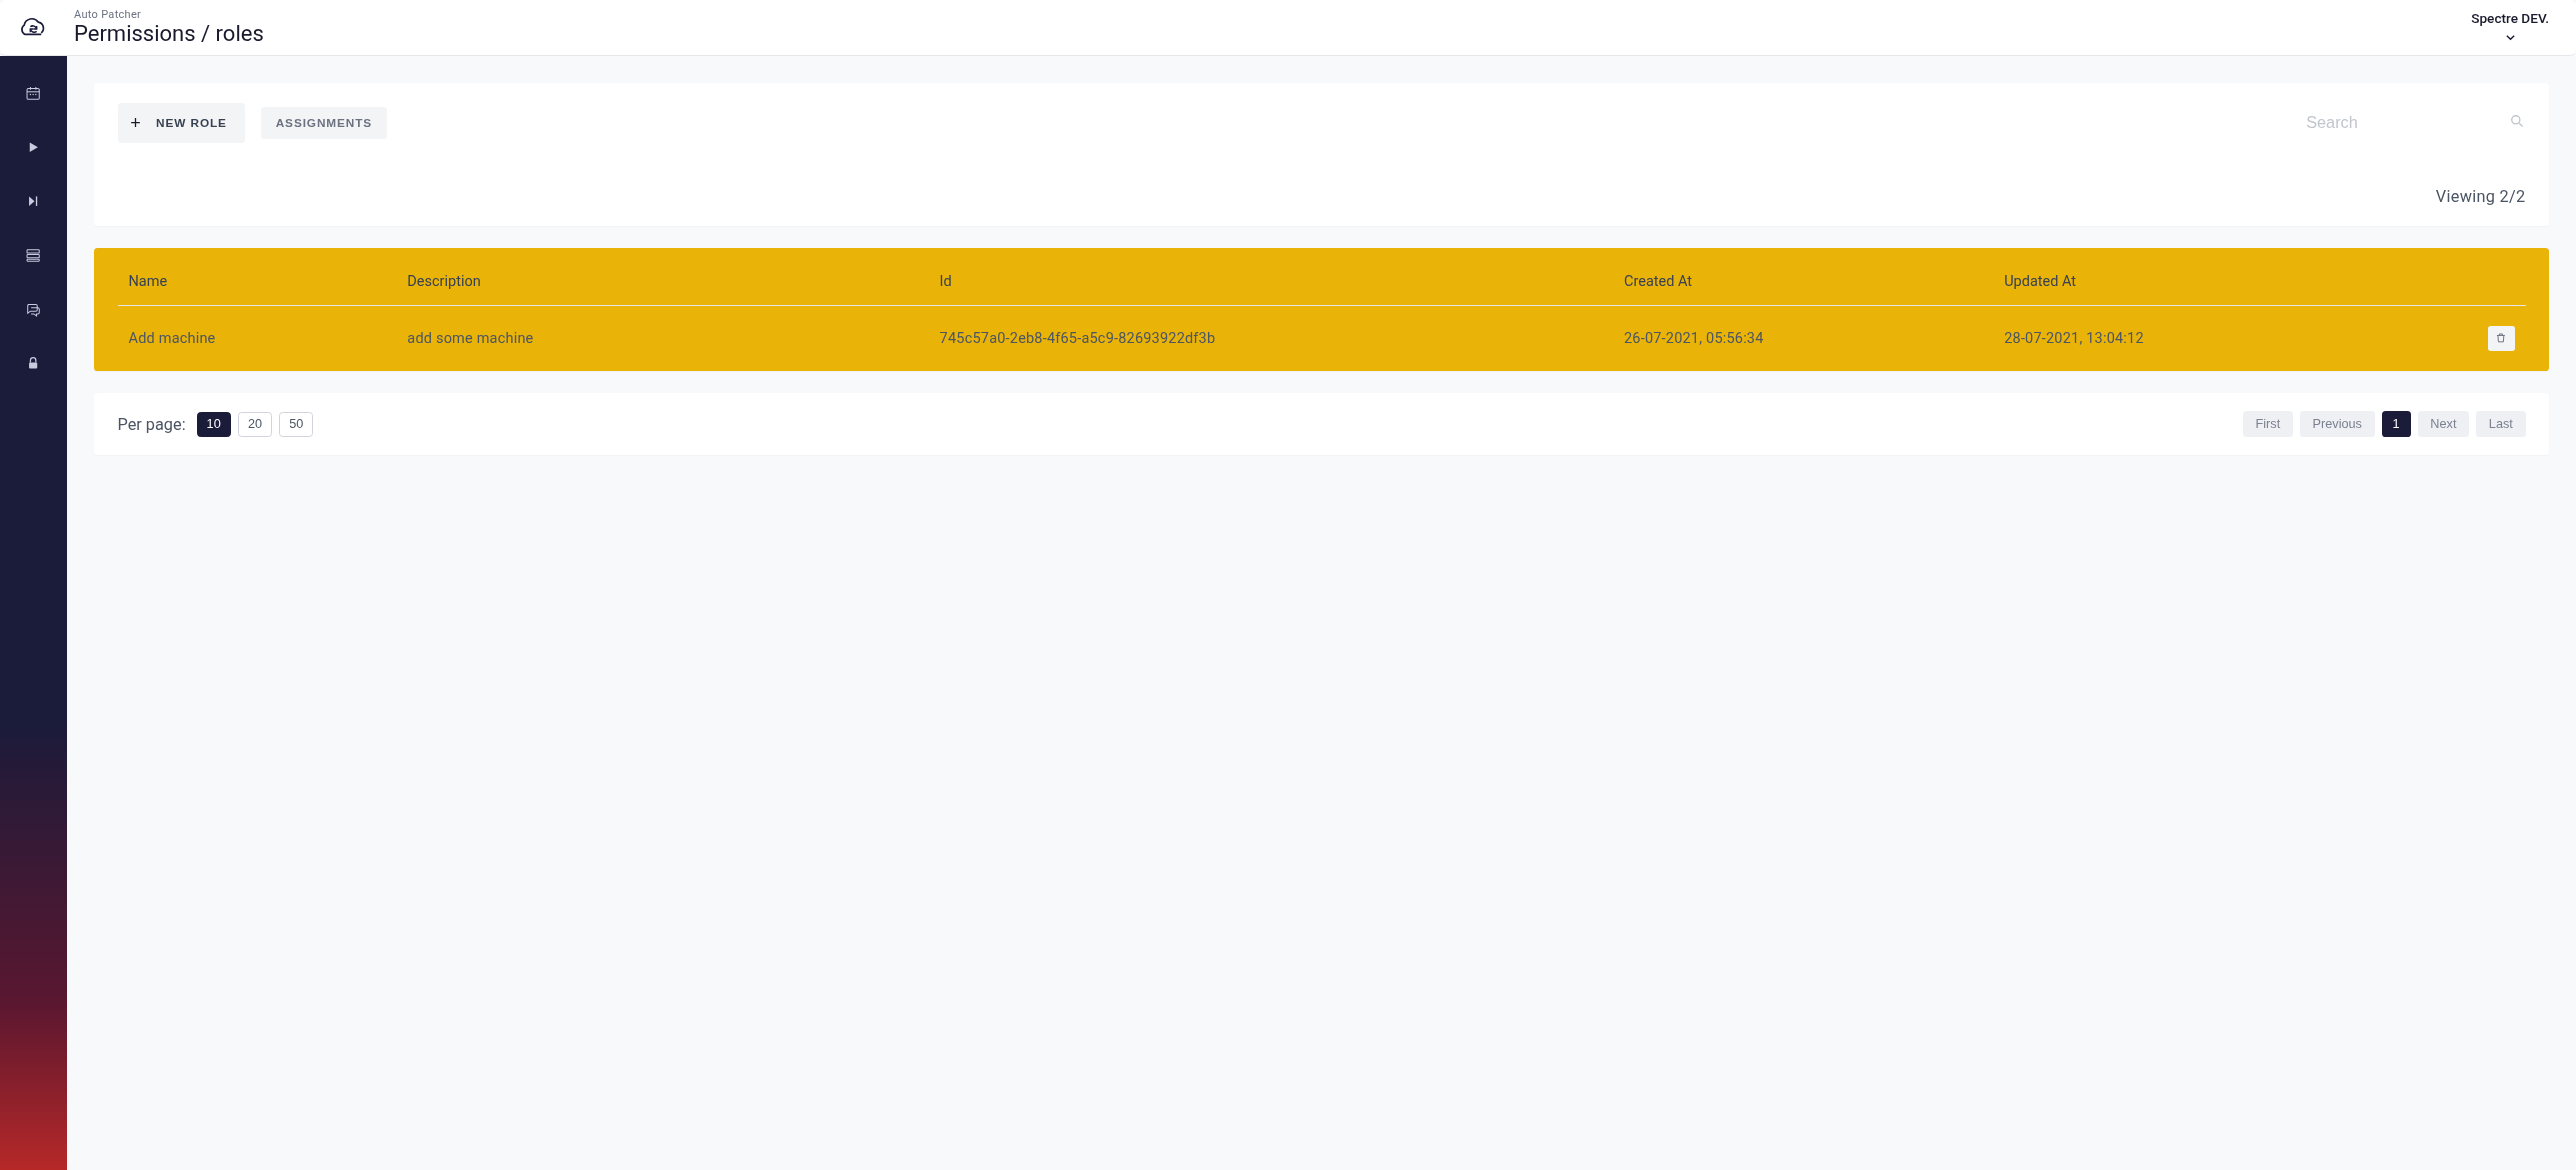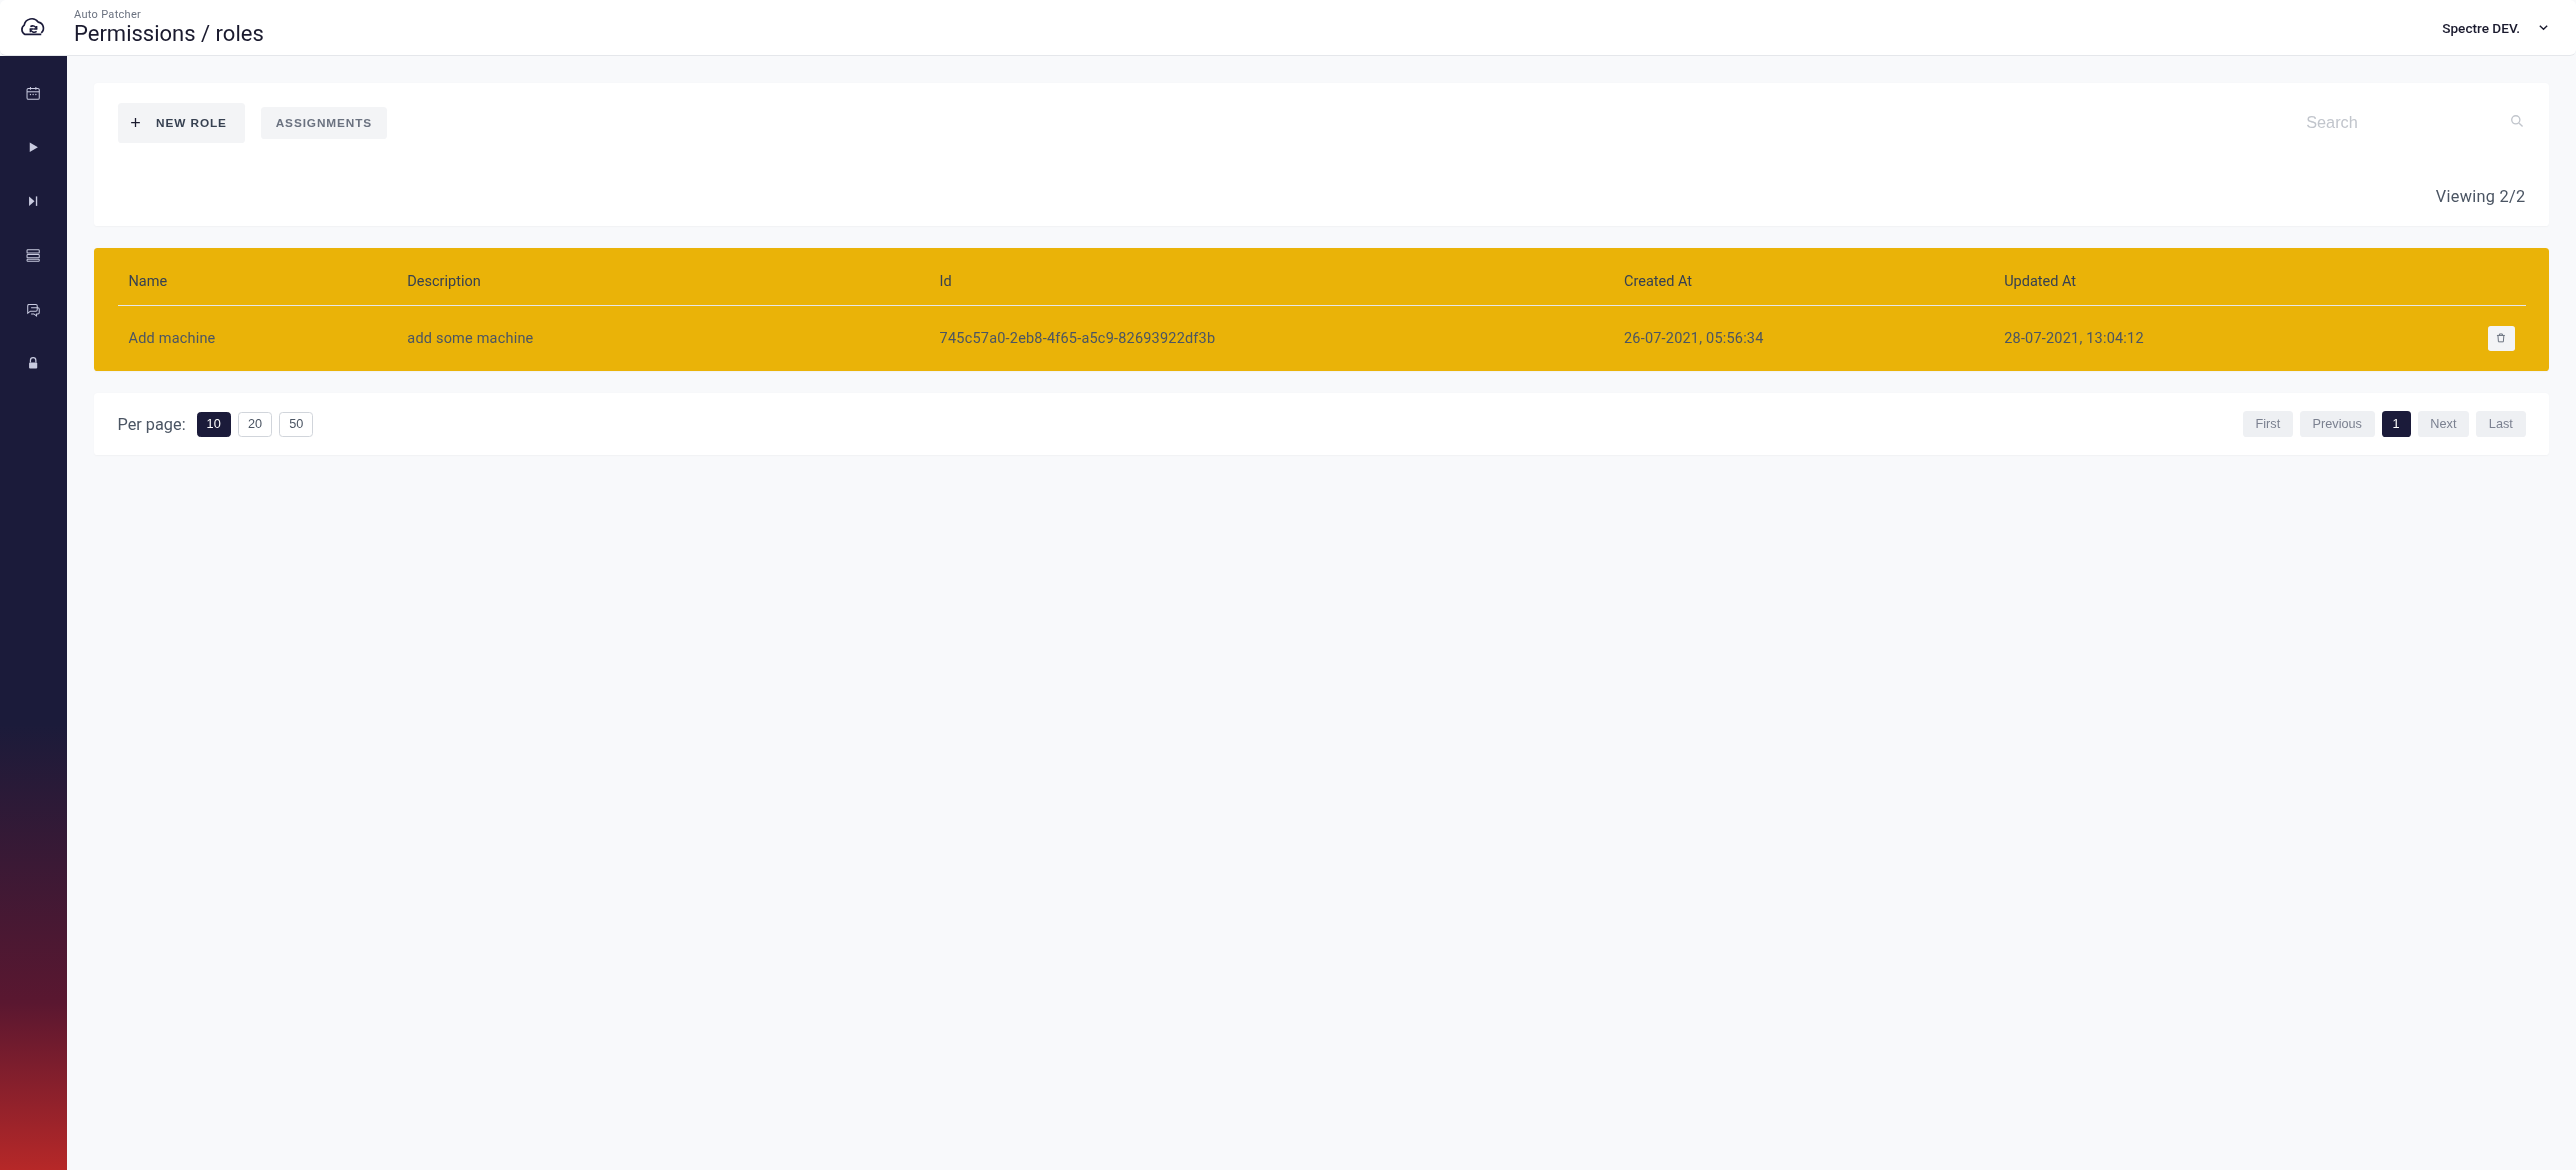--- a/index.html
+++ b/index.html
@@ -54,25 +54,26 @@
       letter-spacing: 0.3px;
     }
     .header-page-title {
       font-size: 22px;
       font-weight: 400;
       color: #1a1a2e;
     }
     .header-right {
       display: flex;
       align-items: center;
-      gap: 18px;
+      gap: 4px;
       cursor: pointer;
       font-size: 13.6px;
       color: #1a1a2e;
       font-weight: 500;
+      flex-direction: column;
     }
     .body-row {
       display: flex;
       flex: 1;
     }
     .sidebar {
       width: 67px;
       background: linear-gradient(180deg, #1b1b3a 0%, #1b1b3a 60%, #5a1730 85%, #b62828 100%);
       display: flex;
       flex-direction: column;

